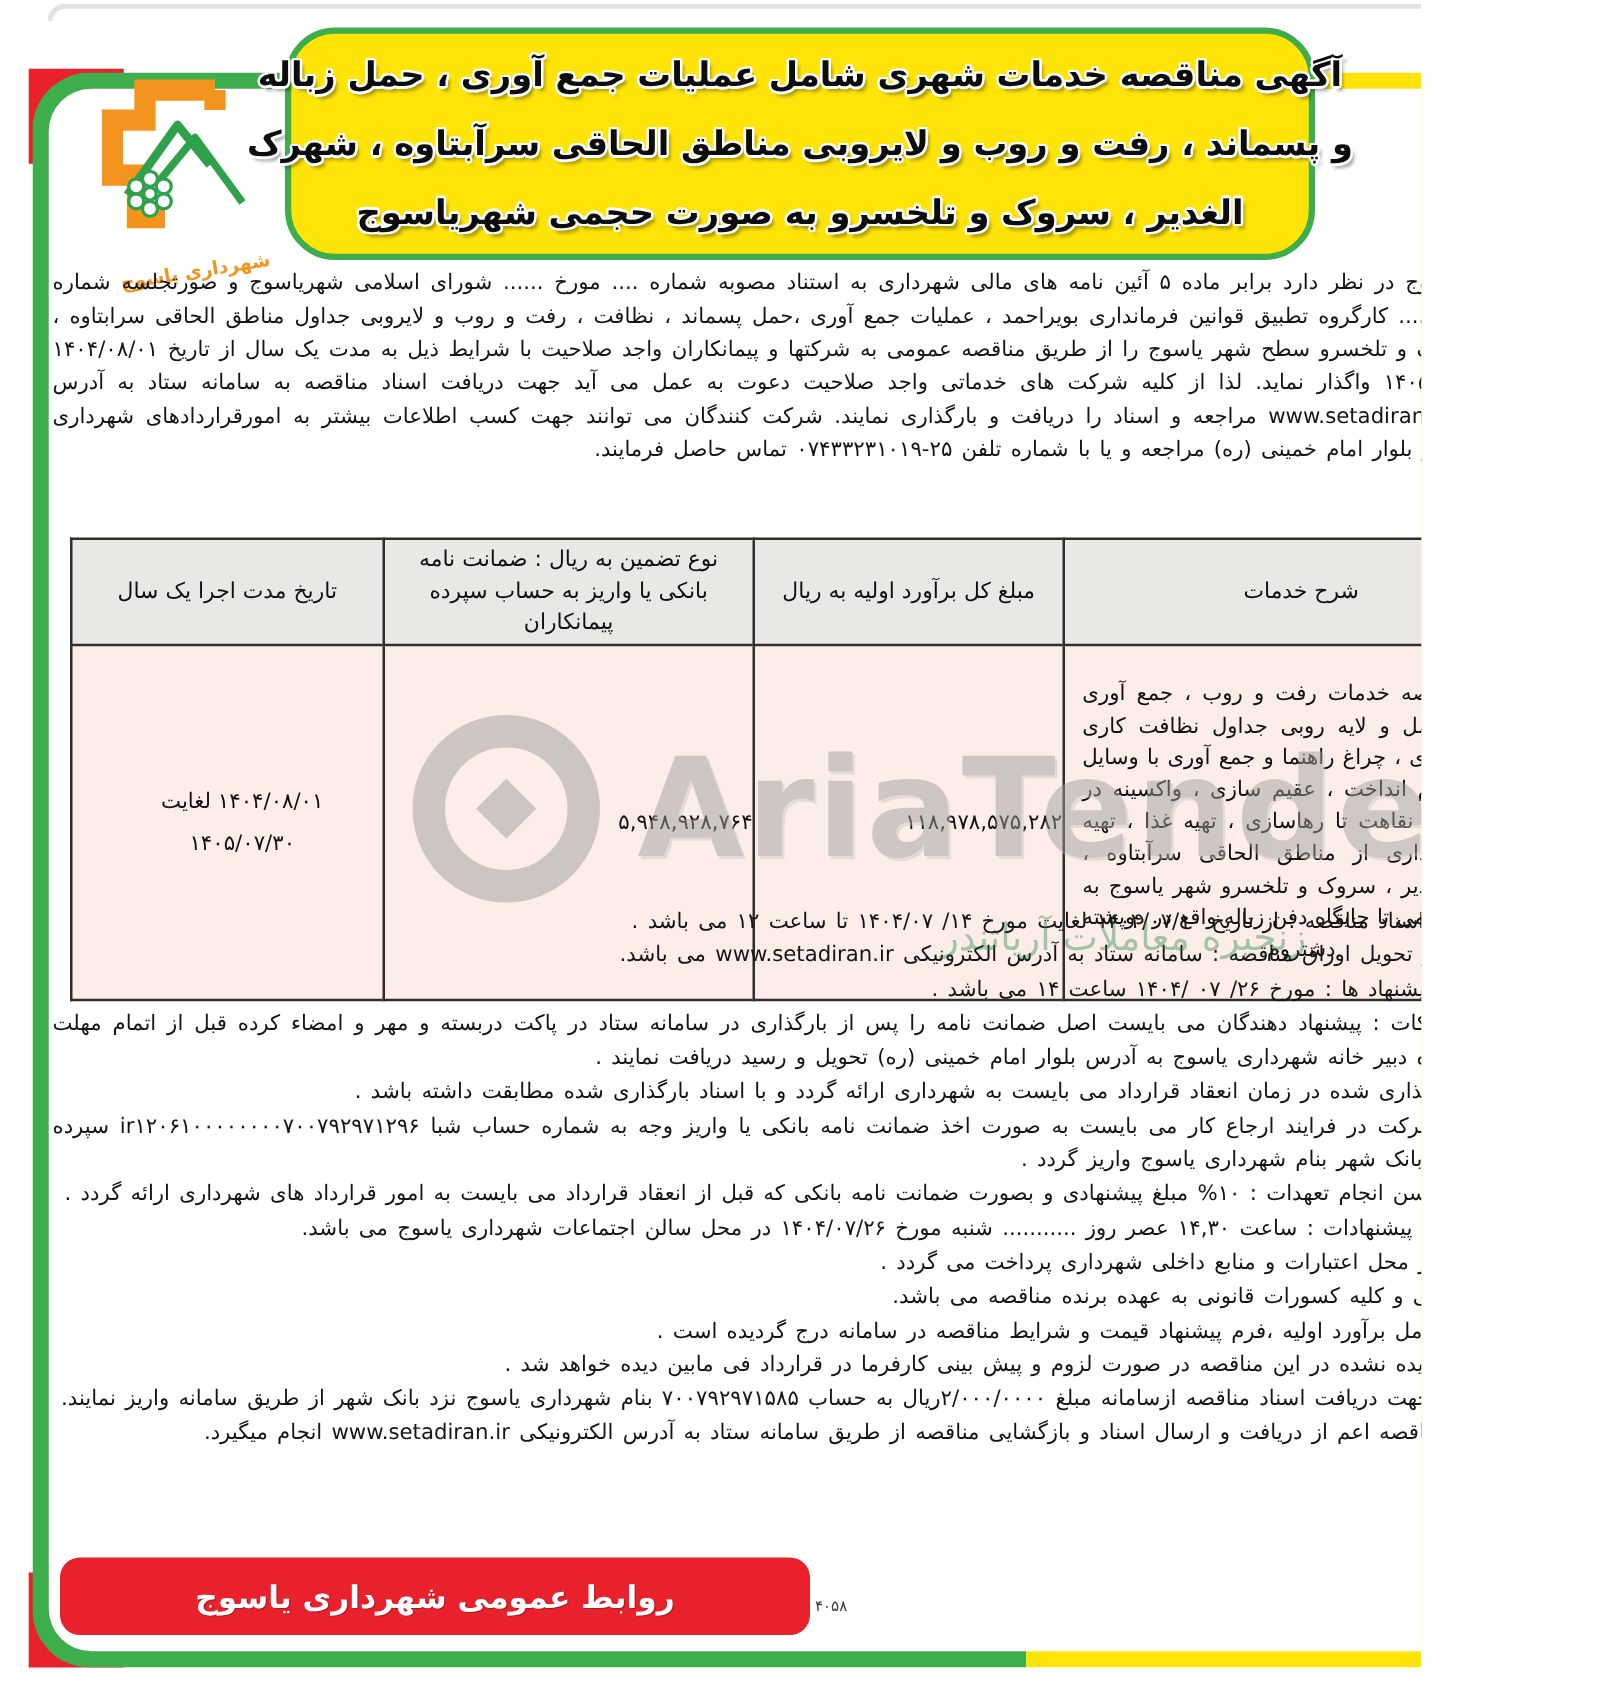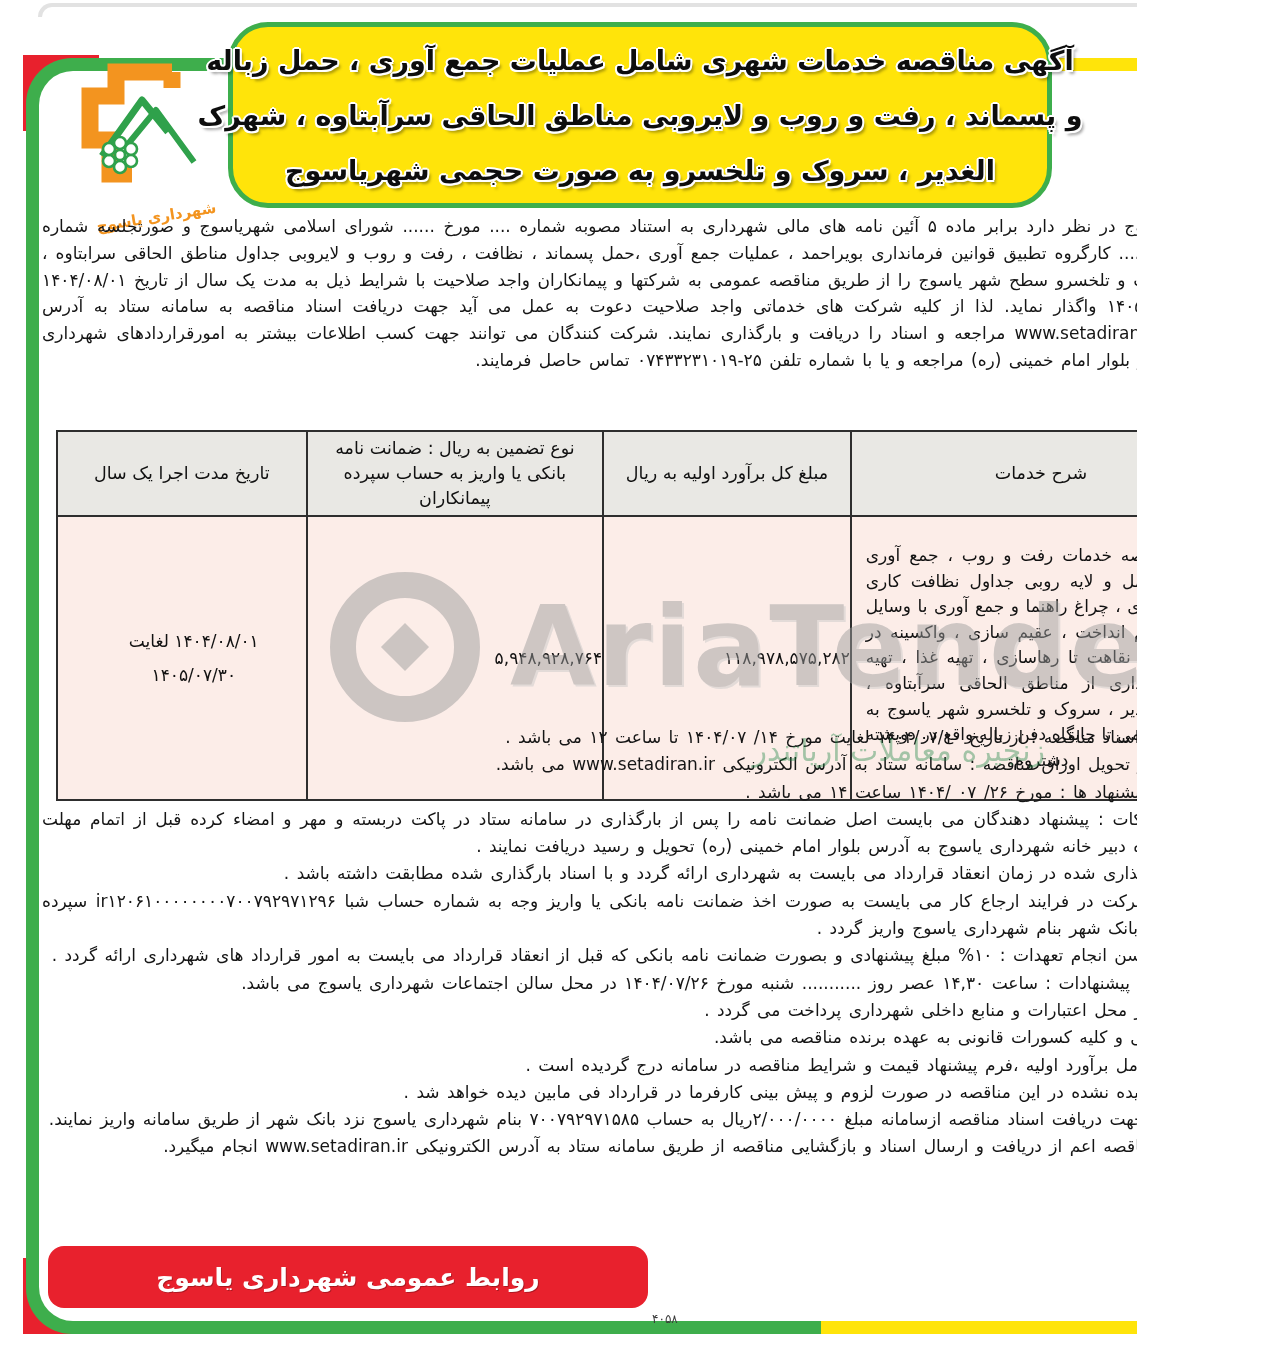--- a/index.html
+++ b/index.html
@@ -62,21 +62,21 @@
 
   
   .terms{position:absolute;left:42px;top:724px;width:1202px;z-index:4;color:var(--ink);}
   .term-line{font-size:17px;line-height:27.3px;text-align:justify;word-spacing:2px;}
 
   
   .footer-button{position:absolute;left:48px;top:1246px;width:600px;height:62px;background:var(--red);
     border-radius:16px;z-index:5;display:flex;align-items:center;justify-content:center;}
   .footer-button span{color:#fff;font-size:25px;font-weight:bold;
     text-shadow:1px 1px 0 rgba(0,0,0,.25);}
-  .ref-number{position:absolute;left:652px;top:1278px;z-index:5;font-size:12px;color:#3a3a3a;margin-top:34px;}
+  .ref-number{position:absolute;left:652px;top:1278px;z-index:5;font-size:12px;color:#3a3a3a;}
 
   
   .wm{position:absolute;left:330px;top:552px;width:900px;height:190px;z-index:6;direction:ltr;
     display:flex;align-items:center;gap:30px;opacity:.48;pointer-events:none;}
   .wm-icon{width:150px;height:150px;border-radius:50%;border:26px solid #9a9a9a;position:relative;flex:0 0 auto;}
   .wm-icon::after{content:"";position:absolute;left:32px;top:32px;width:34px;height:34px;
     background:#9a9a9a;transform:rotate(45deg);}
   .wm-text{font-size:110px;font-weight:bold;color:#9d9d9d;letter-spacing:2px;white-space:nowrap;
     text-shadow:2px 2px 0 #c8c8c8;}
   .wm-fa{position:absolute;left:265px;top:733px;width:780px;z-index:6;direction:rtl;

